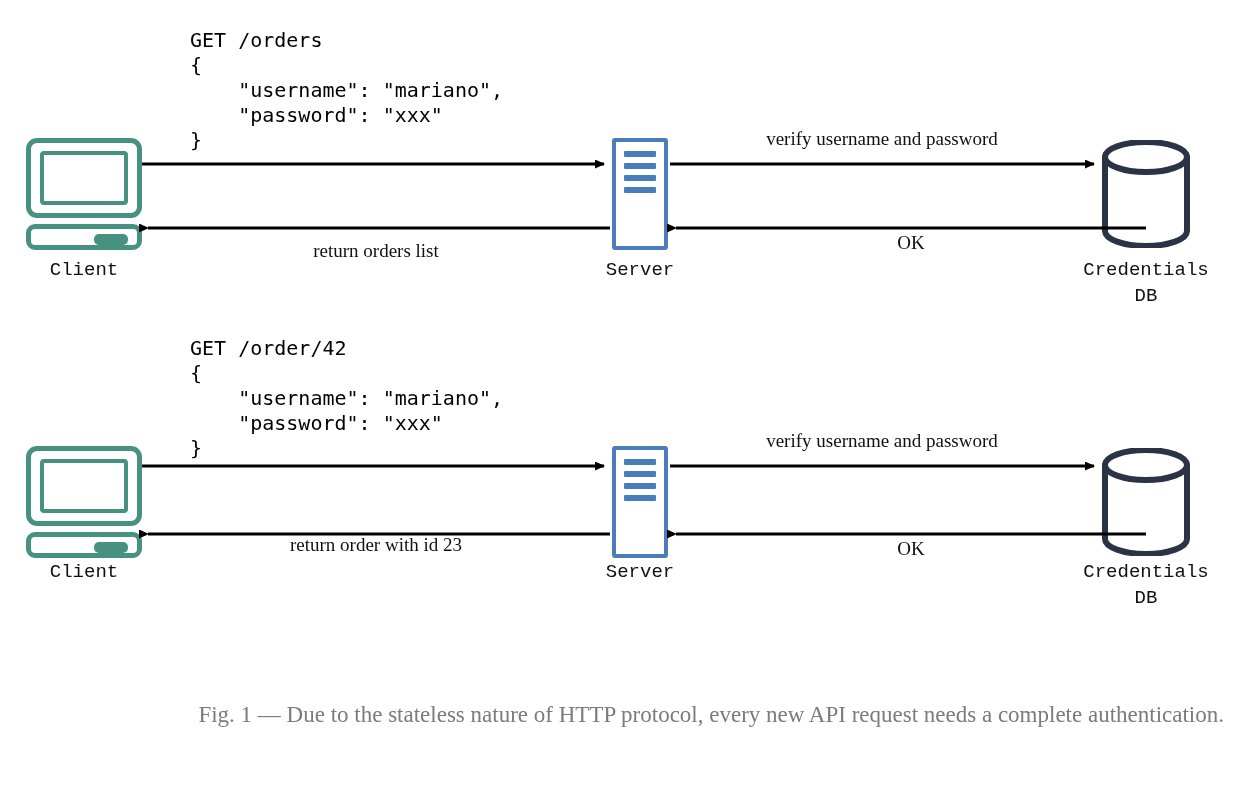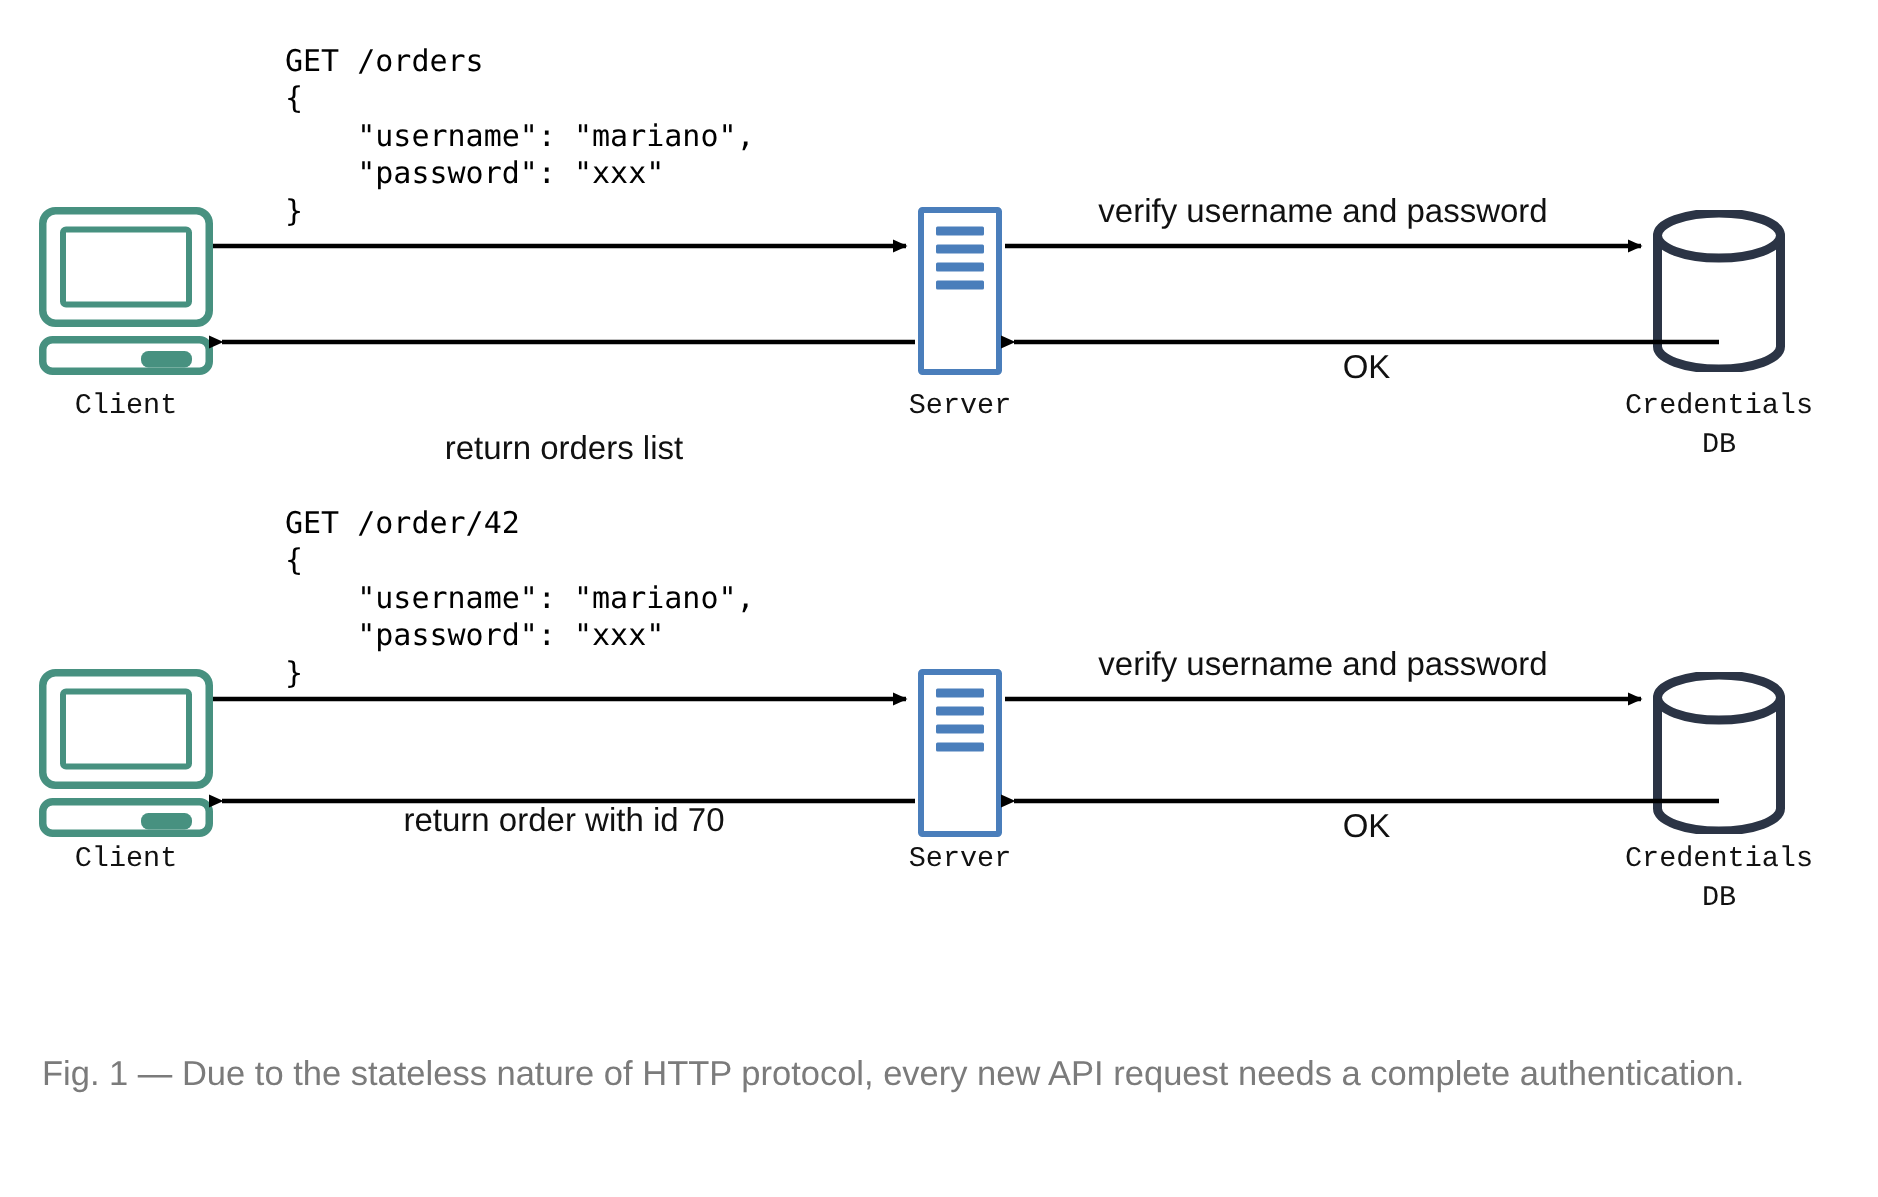--- a/index.html
+++ b/index.html
@@ -38,22 +38,22 @@
     font-family: Liberation Mono, monospace;
     font-size: 19px;
     color: #111111;
     text-align: center;
     line-height: 25px;
   }
 
   
   .edge-label {
     position: absolute;
-    font-family: Liberation Sans, sans-serif;
-    font-size: 22px;
+    font-family: Liberation Serif, serif;
+    font-size: 19px;
     color: #111111;
     text-align: center;
     white-space: nowrap;
   }
 
   
   .client-icon {
     position: absolute;
     width: 116px;
     height: 112px;
@@ -138,22 +138,22 @@
     position: absolute;
     overflow: visible;
   }
 
   
   .caption {
     position: absolute;
     left: 0;
     right: 0;
     top: 694px;
-    text-align: left;
-    font-family: Liberation Sans, sans-serif;
+    text-align: right;
+    font-family: Liberation Serif, serif;
     font-size: 23px;
     line-height: 42px;
     color: #7b7b7b;
     padding: 0 28px;
     box-sizing: border-box;
   }
 </style>
 </head>
 <body>
 
@@ -208,21 +208,21 @@
 
       <line x1="670" y1="164" x2="1094" y2="164" stroke="#000000" stroke-width="3" marker-end="url(#ar)"></line>
 
       <line x1="1146" y1="228" x2="676" y2="228" stroke="#000000" stroke-width="3" marker-end="url(#al)"></line>
 
       <line x1="610" y1="228" x2="148" y2="228" stroke="#000000" stroke-width="3" marker-end="url(#al)"></line>
     </svg>
 
     <div class="edge-label" style="left:670px; top:128px; width:424px;">verify username and password</div>
     <div class="edge-label" style="left:676px; top:232px; width:470px;">OK</div>
-    <div class="edge-label" style="left:148px; top:240px; width:456px;margin-top:46px;">return orders list</div>
+    <div class="edge-label" style="left:148px; top:240px; width:456px;">return orders list</div>
   </div>
 
   <div>
 
     <div class="req-code" style="left:190px; top:336px;">GET /order/42
 {
     "username": "mariano",
     "password": "xxx"
 }</div>
 
@@ -255,18 +255,18 @@
 
     <svg class="arrow-svg" style="left:0; top:0; width:1252px; height:798px;">
       <line x1="142" y1="466" x2="604" y2="466" stroke="#000000" stroke-width="3" marker-end="url(#ar)"></line>
       <line x1="670" y1="466" x2="1094" y2="466" stroke="#000000" stroke-width="3" marker-end="url(#ar)"></line>
       <line x1="1146" y1="534" x2="676" y2="534" stroke="#000000" stroke-width="3" marker-end="url(#al)"></line>
       <line x1="610" y1="534" x2="148" y2="534" stroke="#000000" stroke-width="3" marker-end="url(#al)"></line>
     </svg>
 
     <div class="edge-label" style="left:670px; top:430px; width:424px;">verify username and password</div>
     <div class="edge-label" style="left:676px; top:538px; width:470px;">OK</div>
-    <div class="edge-label" style="left:148px; top:534px; width:456px;">return order with id 70</div>
+    <div class="edge-label" style="left:148px; top:534px; width:456px;">return order with id 23</div>
   </div>
 
   <div class="caption">Fig. 1 — Due to the stateless nature of HTTP protocol, every new API request needs a complete authentication.</div>
 
 </div>
 
 </body></html>

